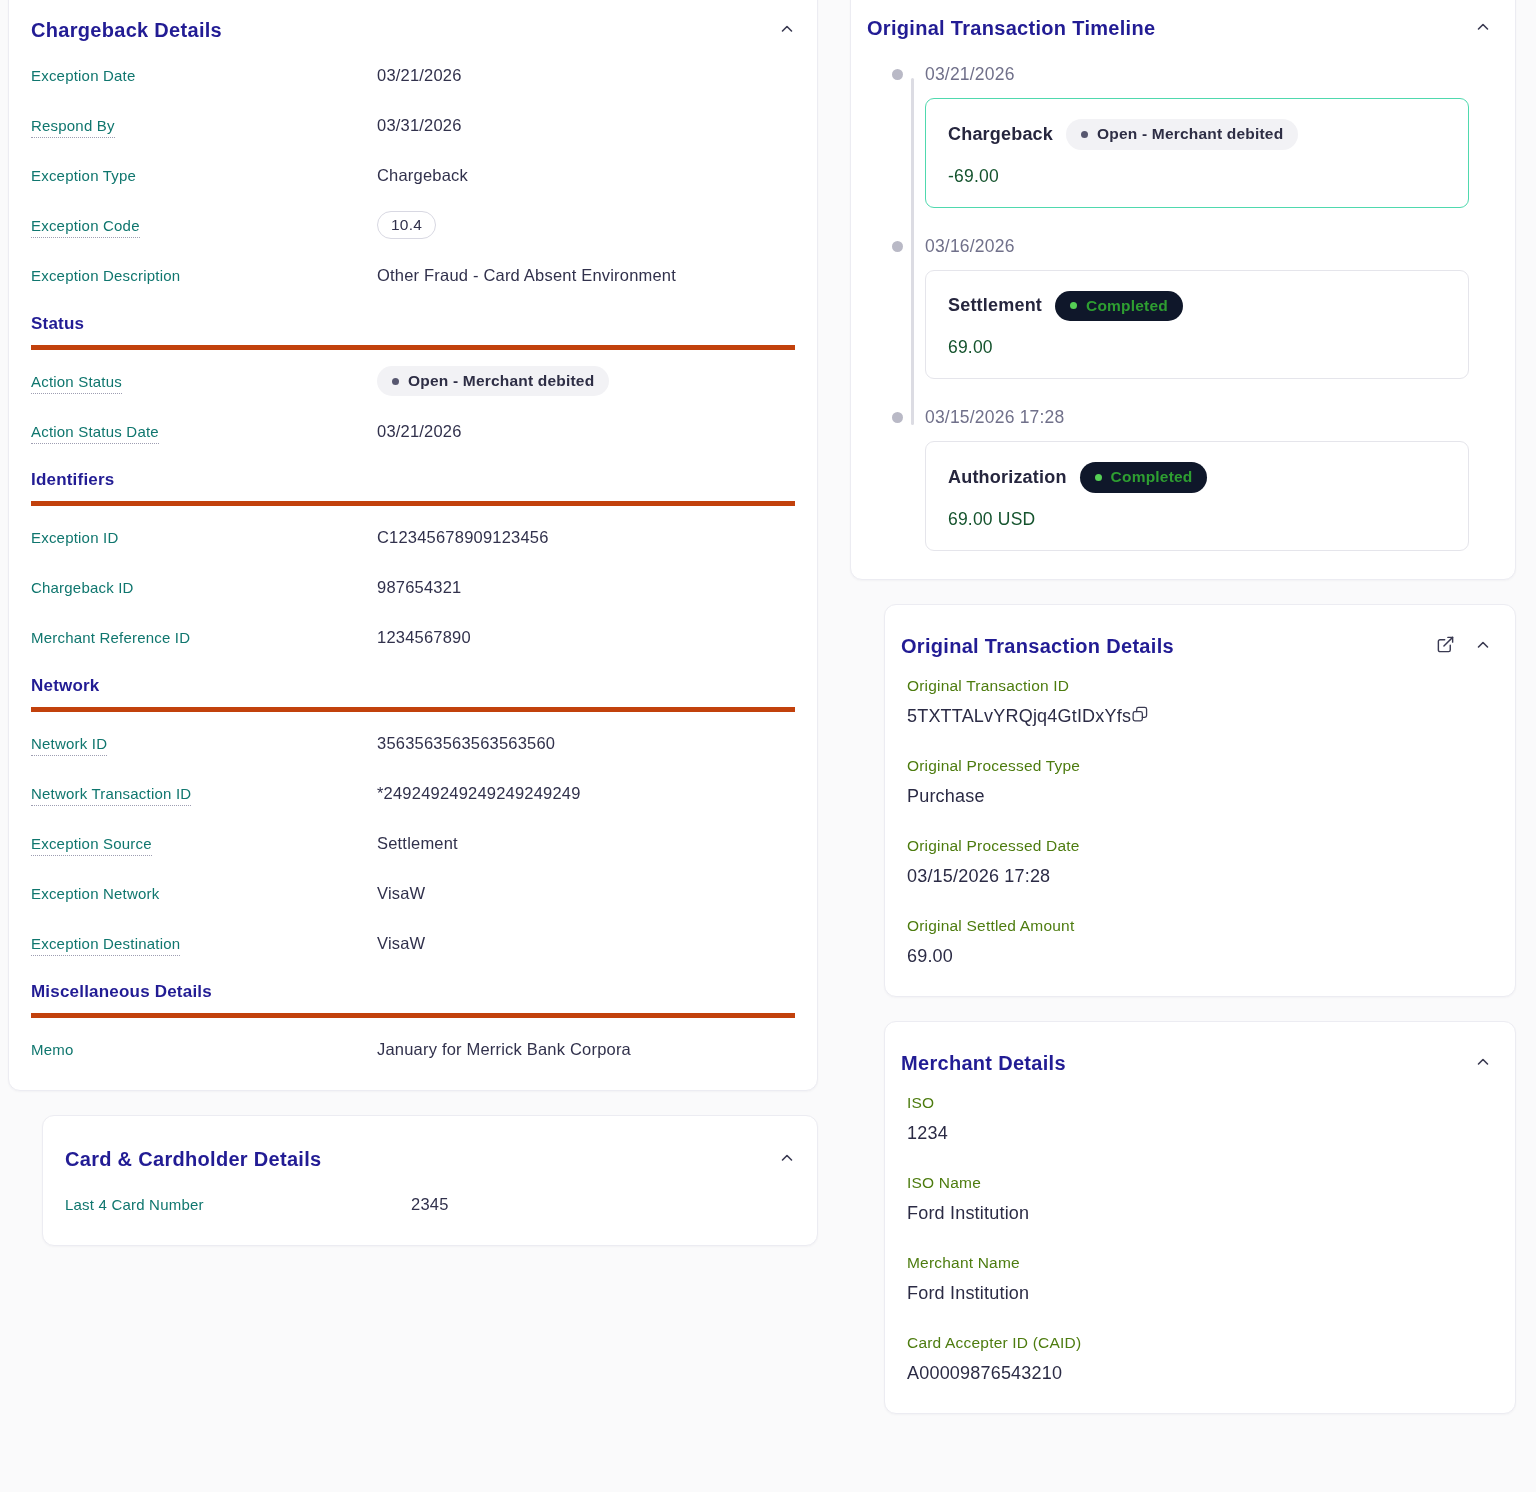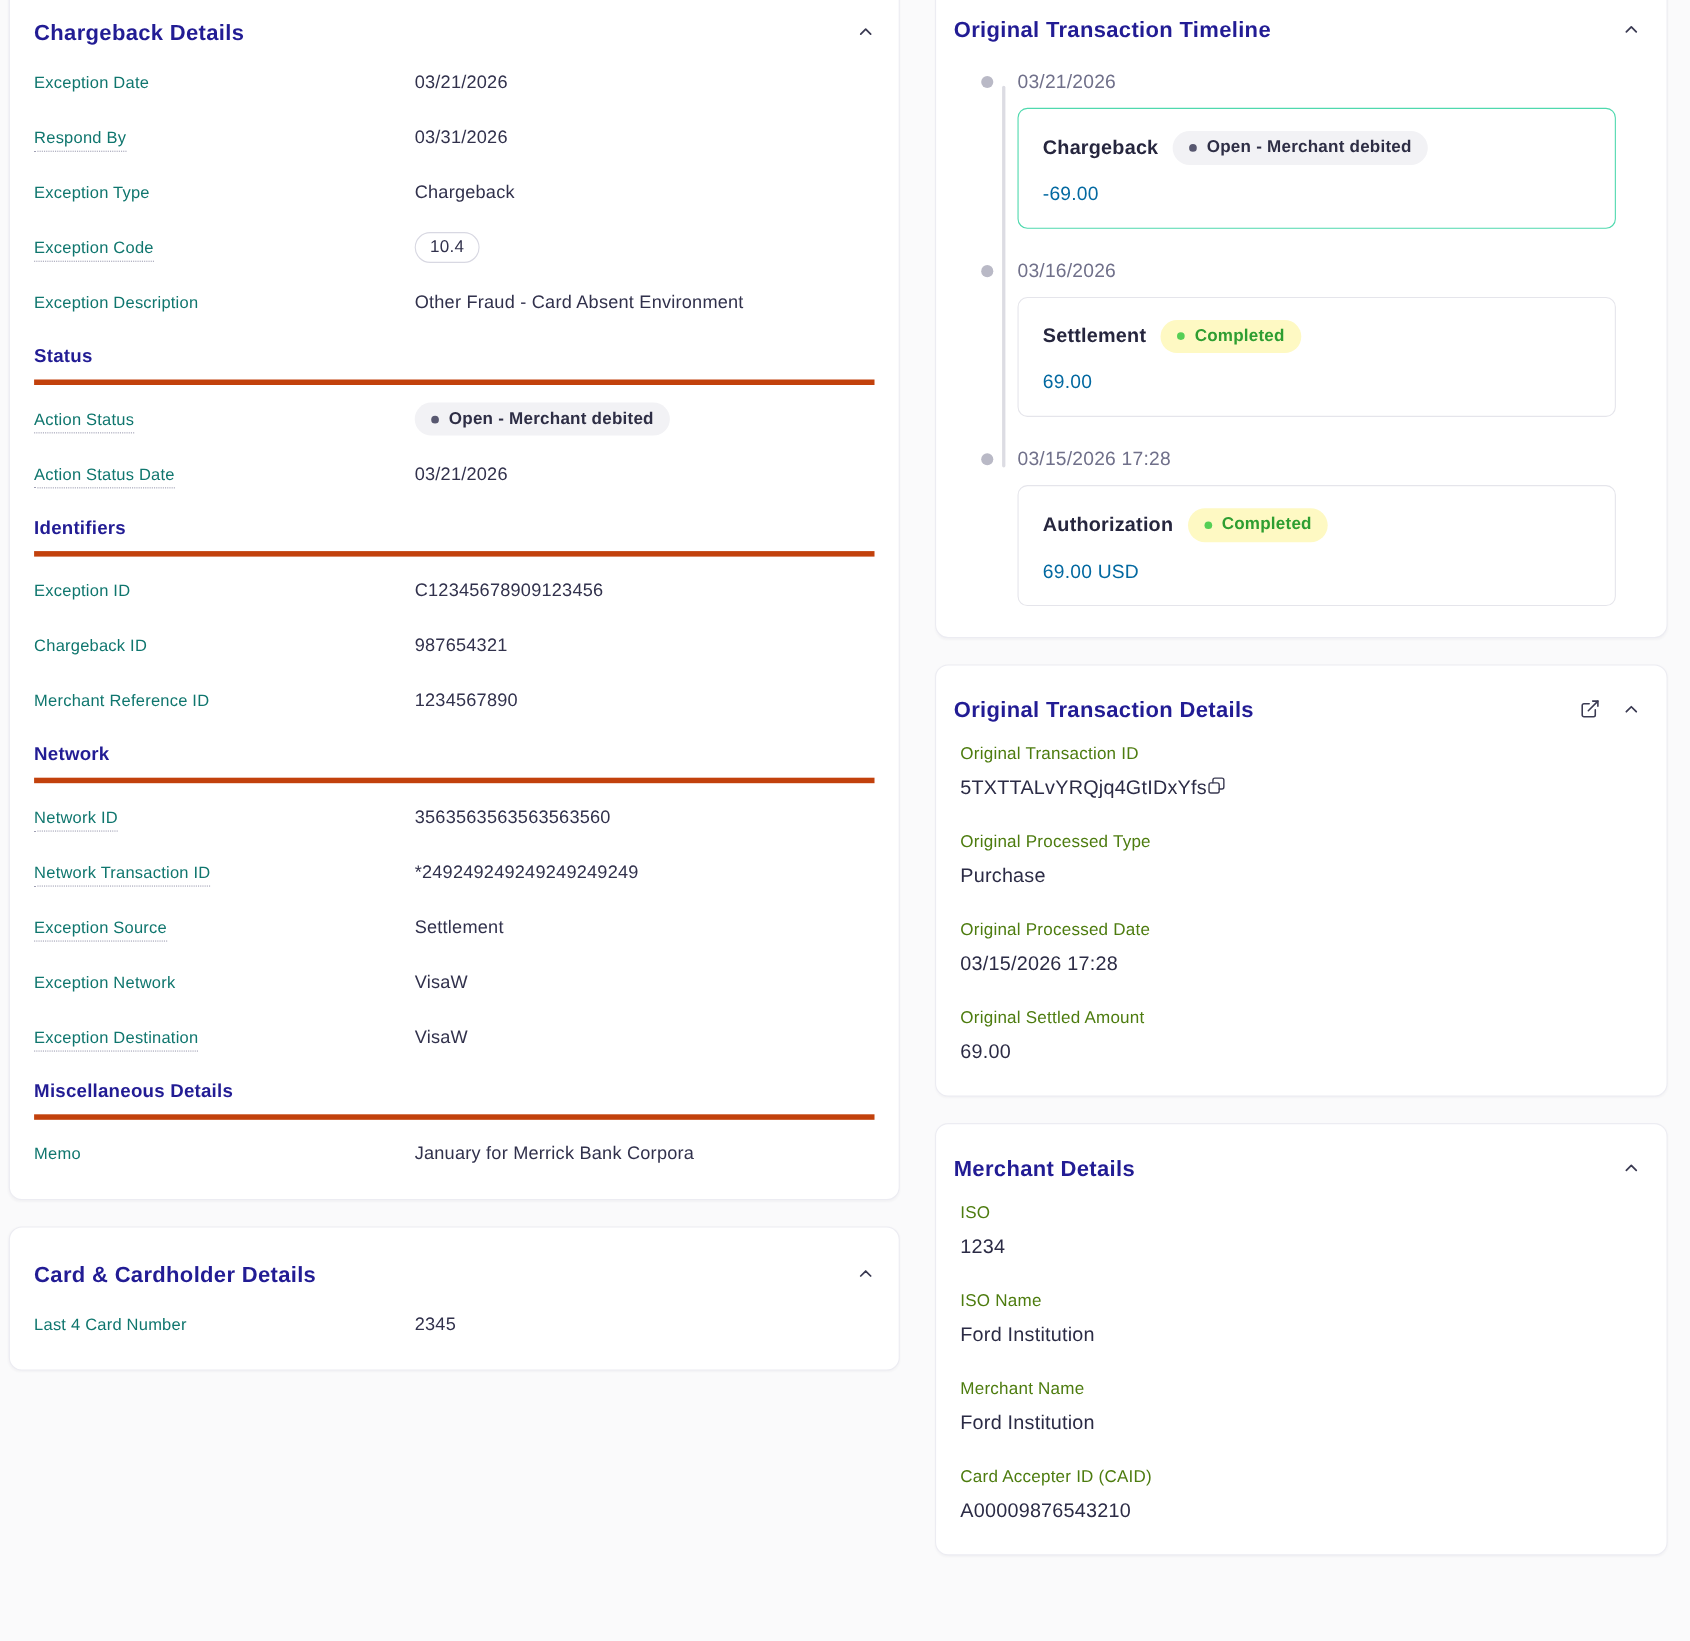--- a/index.html
+++ b/index.html
@@ -13,21 +13,21 @@
   .page { display:flex; gap:32px; padding-left:8px; }
   .col-left  { width:810px; flex:0 0 810px; }
   .col-right { width:666px; flex:0 0 666px; }
   .card {
     background:#fff;
     border:1px solid #ececf2;
     border-radius:12px;
     box-shadow:0 1px 2px rgba(40,40,80,.04);
   }
   .pull-up { margin-top:-14px; }
-  .card + .card { margin-top:24px; }
+  .card + .card { margin-top:24px;margin-left:34px; }
 
   .panel-head {
     display:flex; align-items:center; justify-content:space-between;
     padding:32px 22px 0 22px;
   }
   .panel-head.rp { padding:30px 24px 0 16px; }
   .panel-title {
     color:#221c94; font-size:20px; font-weight:700; letter-spacing:.3px;
   }
   .head-actions { display:flex; align-items:center; gap:20px; }
@@ -55,21 +55,21 @@
 
   
   .badge {
     display:inline-flex; align-items:center; gap:9px;
     border-radius:999px; padding:6px 15px;
     font-size:15.5px; font-weight:700; line-height:1.2;
   }
   .badge .dot { width:7px; height:7px; border-radius:50%; flex:0 0 7px; }
   .badge.gray { background:#f2f2f5; color:#2e2e45; }
   .badge.gray .dot { background:#585870; }
-  .badge.green { background:#fef9c3; color:#2e9e31; }
+  .badge.green { background:#0f172a; color:#2e9e31; }
   .badge.green .dot { background:#55cf55; }
 
   
   .tl-body { padding:22px 16px 28px 16px; }
   .timeline { position:relative; padding-left:58px; }
   .tl-line {
     position:absolute; left:44px; top:16px; bottom:126px;
     width:3px; background:#dcdce3; border-radius:2px;
   }
   .tl-event { position:relative; margin-bottom:26px; }
@@ -79,21 +79,21 @@
     width:11px; height:11px; border-radius:50%; background:#b9b9c6;
   }
   .tl-date { color:#70708a; font-size:17.5px; line-height:24px; margin-bottom:12px; }
   .tl-card {
     border:1px solid #e5e5eb; border-radius:9px; background:#fff;
     padding:20px 22px; margin-right:30px; cursor:pointer;
   }
   .tl-card.active { border:1.5px solid #4fd9ae; }
   .tl-card-top { display:flex; align-items:center; gap:13px; }
   .tl-name { font-size:18px; font-weight:700; color:#26263e; }
-  .tl-amount { color:#0369a1; font-size:17.5px; margin-top:16px; }
+  .tl-amount { color:#14532d; font-size:17.5px; margin-top:16px; }
 
   
   .detail-body { padding:18px 24px 22px 22px; }
   .field { margin-bottom:28px; }
   .field:last-child { margin-bottom:6px; }
   .f-label { color:#4d7c0f; font-size:15.5px; line-height:20px; margin-bottom:9px; }
   .f-value-row { display:flex; align-items:center; }
   .f-value { color:#2b2b45; font-size:18px; line-height:23px; }
   .copy-btn { color:#3a3a52; }
 </style>

